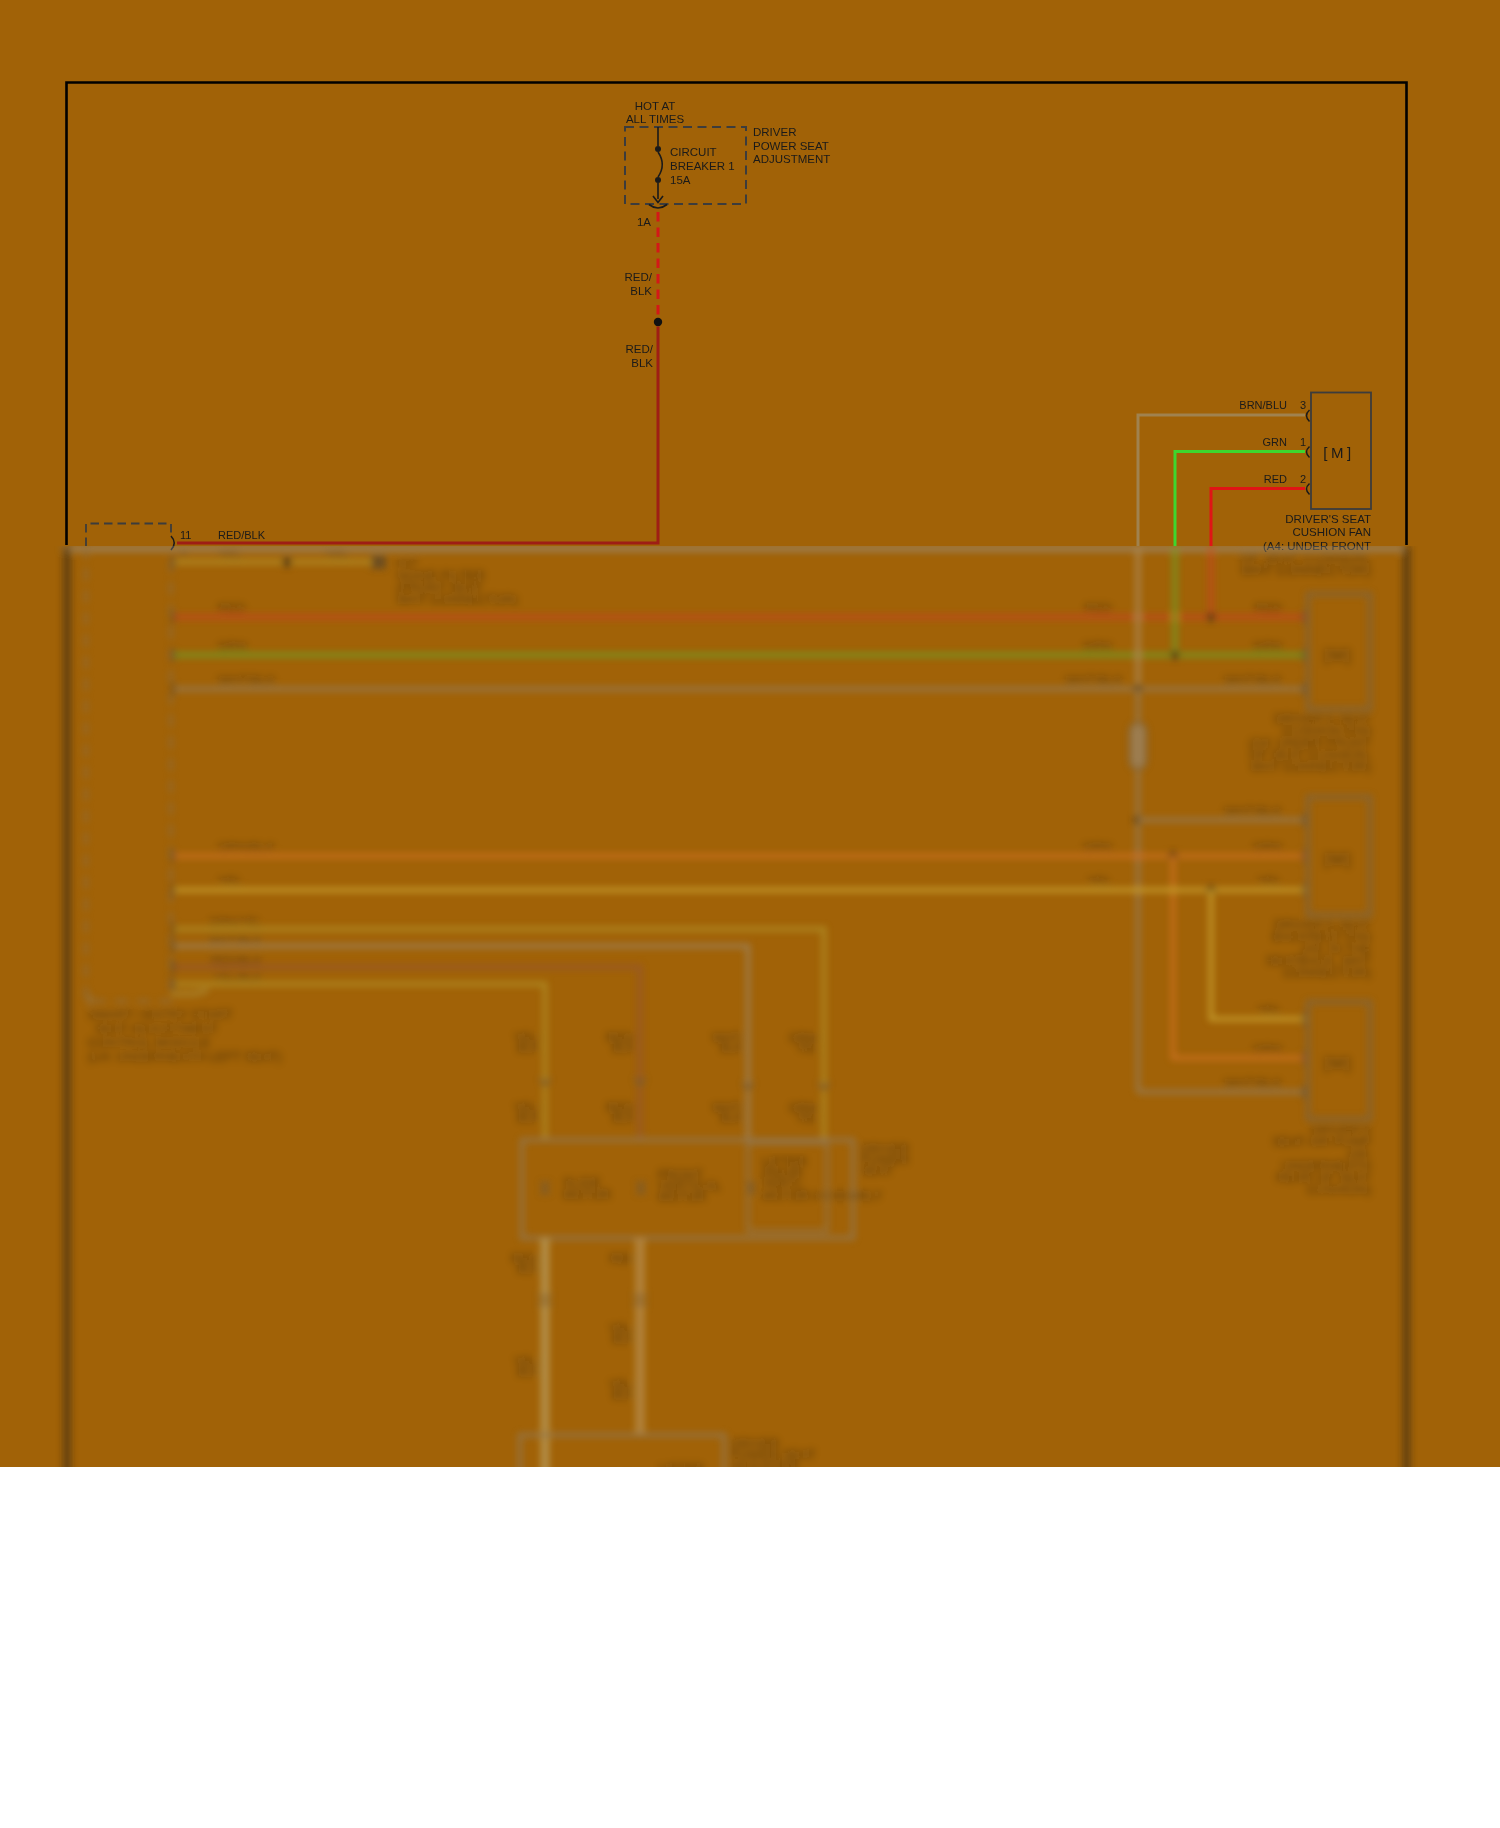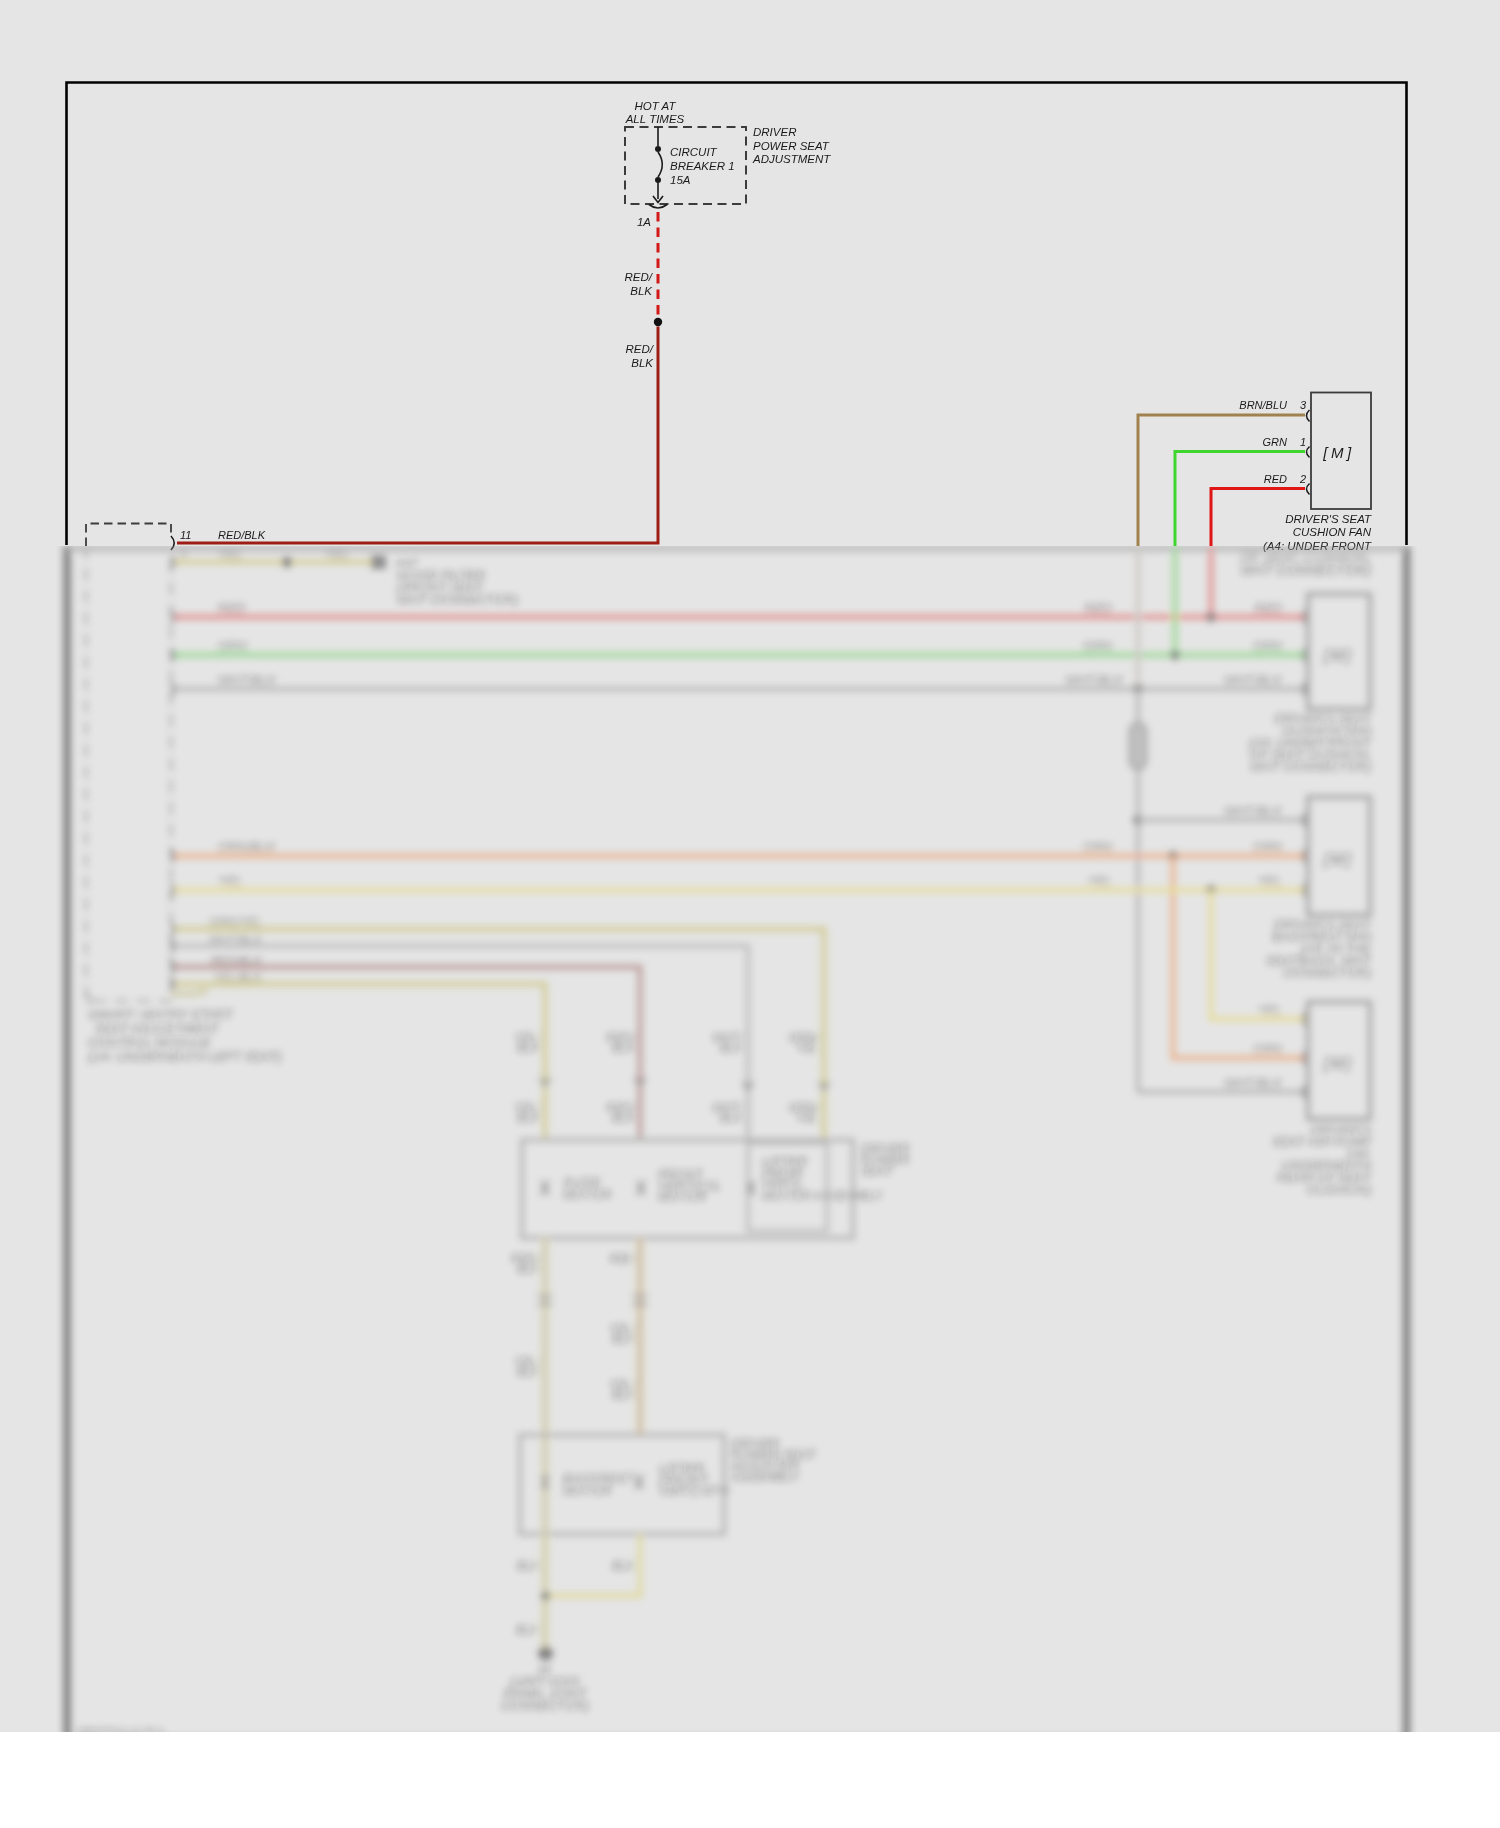--- a/index.html
+++ b/index.html
@@ -1,16 +1,16 @@
 <!DOCTYPE html>
 <html><head>
 <meta charset="utf-8">
 <style>
   html,body{margin:0;padding:0;background:#ffffff;}
-  .page{position:relative;width:1500px;height:1732px;background:#e5e5e5;overflow:hidden;font-style:italic;}
+  .page{position:relative;width:1500px;height:1467px;background:#a16207;overflow:hidden;}
   svg{position:absolute;left:0;top:0;}
   text{font-family:"Liberation Sans",sans-serif;fill:#1a1a1a;}
 </style>
 </head>
 <body>
 <div class="page">
 <svg width="1500" height="1828" viewBox="0 0 1500 1828">
 <defs>
   <filter id="blr" x="0" y="500" width="1500" height="1340" filterUnits="userSpaceOnUse">
     <feGaussianBlur stdDeviation="3.8"></feGaussianBlur>

